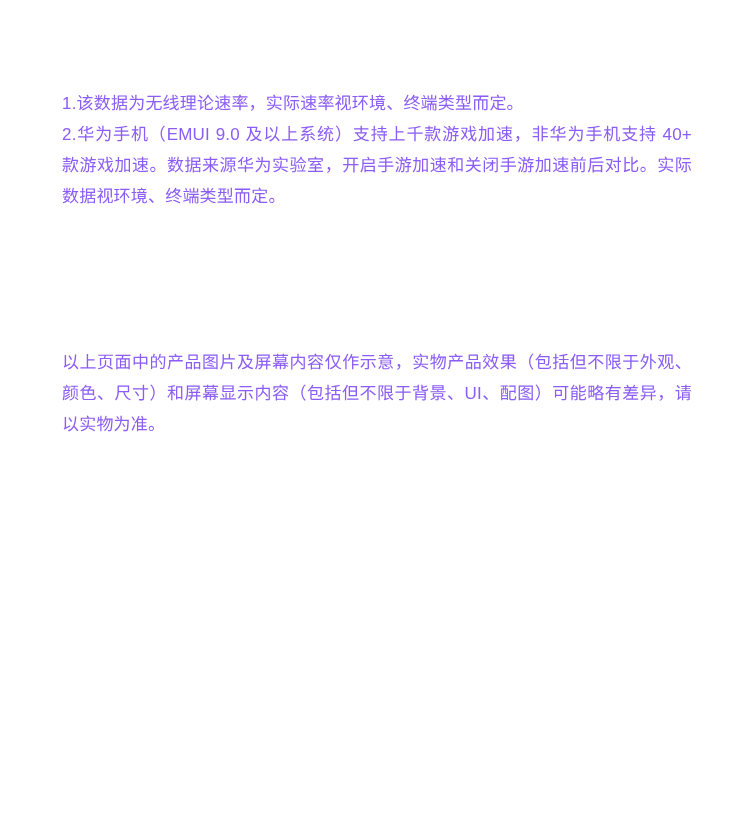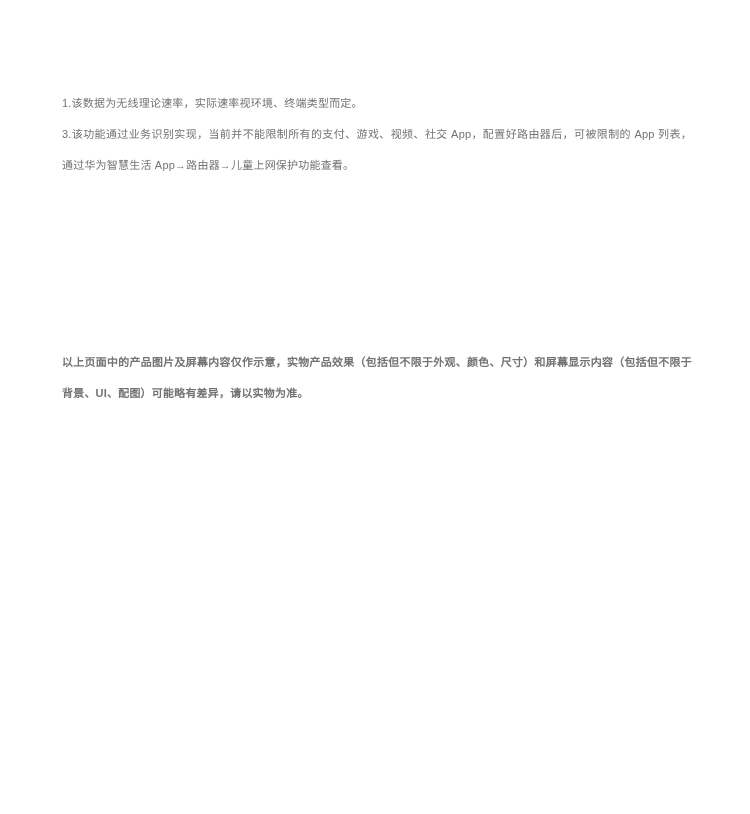--- a/index.html
+++ b/index.html
@@ -22,46 +22,45 @@
     padding: 0;
     overflow: hidden;
   }
   .block {
     position: absolute;
     left: 62px;
     width: 630px;
   }
   .block p {
     margin: 0;
-    font-size: 11px;
+    font-size: 17px;
     line-height: 31px;
-    color: #737373;
+    color: #8b5cf6;
     letter-spacing: 0.2px;
     text-align: justify;
     text-justify: inter-ideograph;
     word-break: break-word;
   }
   #notes-block {
     top: 88px;
   }
   #disclaimer-block {
     top: 347px;
   }
   #disclaimer-block p {
     margin-bottom: 0;
-    font-weight: bold;
   }
 </style>
 </head>
 <body>
 
 <div class="page">
 
   <section class="block" id="notes-block">
     <p>1.该数据为无线理论速率，实际速率视环境、终端类型而定。</p>
-    <p>3.该功能通过业务识别实现，当前并不能限制所有的支付、游戏、视频、社交 App，配置好路由器后，可被限制的 App 列表，通过华为智慧生活 App→路由器→儿童上网保护功能查看。</p>
+    <p>2.华为手机（EMUI 9.0 及以上系统）支持上千款游戏加速，非华为手机支持 40+ 款游戏加速。数据来源华为实验室，开启手游加速和关闭手游加速前后对比。实际数据视环境、终端类型而定。</p>
   </section>
 
   <section class="block" id="disclaimer-block">
     <p>以上页面中的产品图片及屏幕内容仅作示意，实物产品效果（包括但不限于外观、颜色、尺寸）和屏幕显示内容（包括但不限于背景、UI、配图）可能略有差异，请以实物为准。</p>
   </section>
 
 </div>
 
 </body></html>

